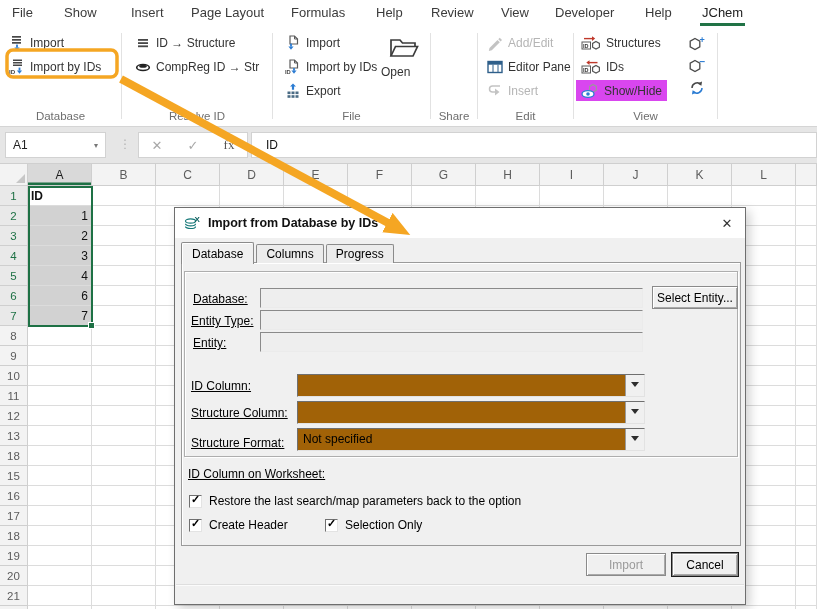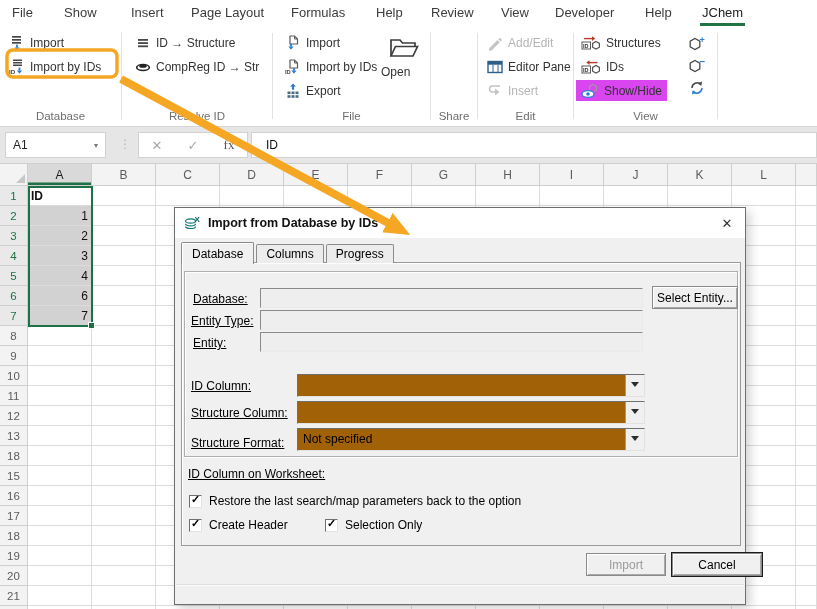--- a/index.html
+++ b/index.html
@@ -762,21 +762,21 @@
       <span>Create Header</span>
     </div>
     <div class="cbrow" style="left:150px;top:310px">
       <span class="cbx"></span>
       <span>Selection Only</span>
     </div>
 
     <div class="dbtn disabled" style="left:411px;top:345px;width:80px">
         <span>Import</span>
       </div>
-    <div class="dbtn default" style="left:497px;top:345px;width:90px">
+    <div class="dbtn default" style="left:497px;top:345px;width:66px">
         <span>Cancel</span>
       </div>
     <div class="dsep"></div>
   </div>
 
   <svg class="overlay" viewBox="0 0 817 609">
     <defs>
       <marker id="ah" markerUnits="userSpaceOnUse" markerWidth="28" markerHeight="24" refX="3" refY="11" orient="auto">
         <path d="M0,0 L26,11 L0,22 z" fill="#F5A623"></path>
       </marker>

